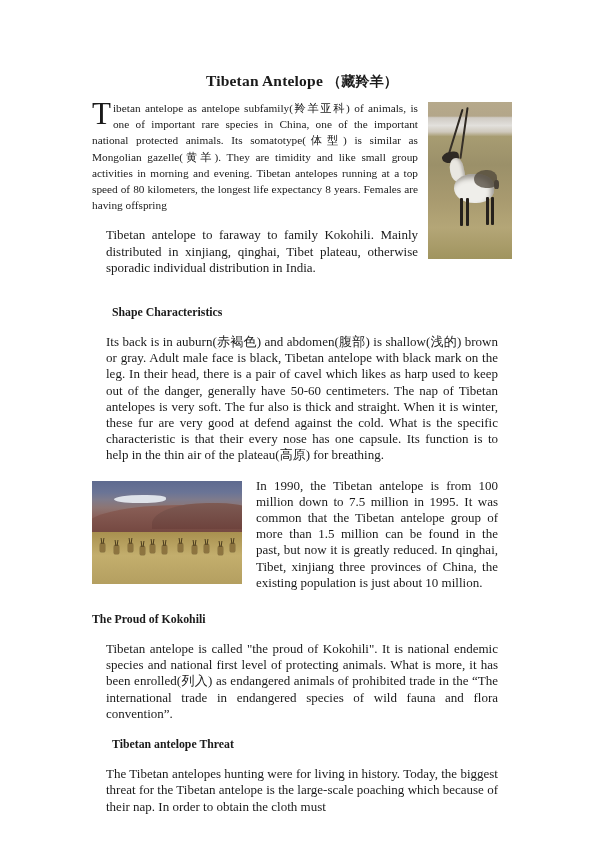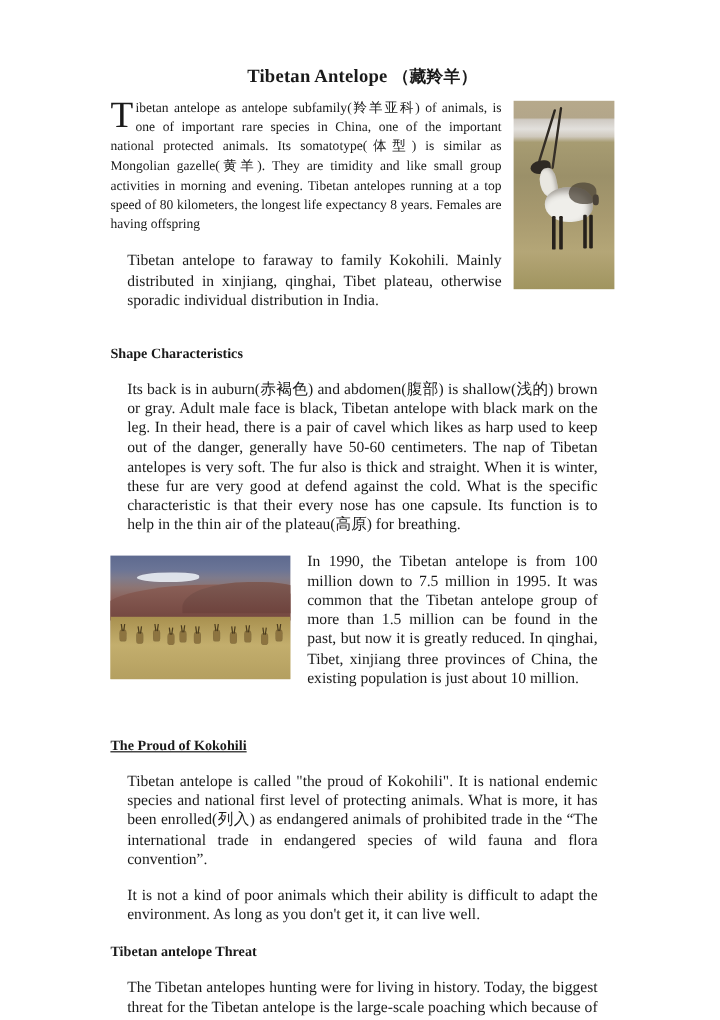--- a/index.html
+++ b/index.html
@@ -13,21 +13,21 @@
     overflow: hidden;
     font-family: "Liberation Serif", serif;
     color: #1a1a1a;
   }
   .page {
     position: relative;
     width: 600px;
     height: 680px;
     background: #ffffff;
     box-sizing: border-box;
-    padding: 55px 88px 0 92px;
+    padding: 72px 88px 0 92px;
   }
 
   
   .doc-title {
     font-family: "Liberation Serif", serif;
     font-size: 15.5px;
     font-weight: bold;
     text-align: center;
     margin: 0 0 9px 0;
     letter-spacing: 0.2px;
@@ -52,22 +52,22 @@
   }
 
   
   .section-heading {
     font-size: 11.8px;
     font-weight: bold;
     margin: 0;
     padding: 0;
     line-height: 16px;
   }
-  .gap-before { margin-top: 14px; }
-  .gap-small  { margin-top: 26px; text-decoration: underline; }
+  .gap-before { margin-top: 14px; margin-left: 20px; }
+  .gap-small  { margin-top: 6px; }
 
   
   .intro-block { position: relative; }
   .intro-para {
     font-size: 11.3px;
     line-height: 16.2px;
     text-align: justify;
     margin: 0;
   }
   .dropcap {
@@ -284,18 +284,17 @@
       <div class="antelope-dot" style="left:100px;top:64px;"></div>
       <div class="antelope-dot" style="left:112px;top:63px;"></div>
       <div class="antelope-dot" style="left:126px;top:65px;"></div>
       <div class="antelope-dot" style="left:138px;top:62px;"></div>
     </div>
     <p class="body-text">In 1990, the Tibetan antelope is from 100 million down to 7.5 million in 1995. It was common that the Tibetan antelope group of more than 1.5 million can be found in the past, but now it is greatly reduced. In qinghai, Tibet, xinjiang three provinces of China, the existing population is just about 10 million.</p>
   </div>
 
   <h2 class="section-heading gap-small">The Proud of Kokohili</h2>
   <p class="body-text">Tibetan antelope is called "the proud of Kokohili". It is national endemic species and national first level of protecting animals. What is more, it has been enrolled(列入) as endangered animals of prohibited trade in the “The international trade in endangered species of wild fauna and flora convention”.</p>
-  <p class="body-text">It is not a kind of poor animals which their ability is difficult to adapt the environment. As long as you don't get it, it can live well.</p>
 
   <h2 class="section-heading gap-before">Tibetan antelope Threat</h2>
   <p class="body-text">The Tibetan antelopes hunting were for living in history. Today, the biggest threat for the Tibetan antelope is the large-scale poaching which because of their nap. In order to obtain the cloth must</p>
 
 </div>
 
 </body></html>

